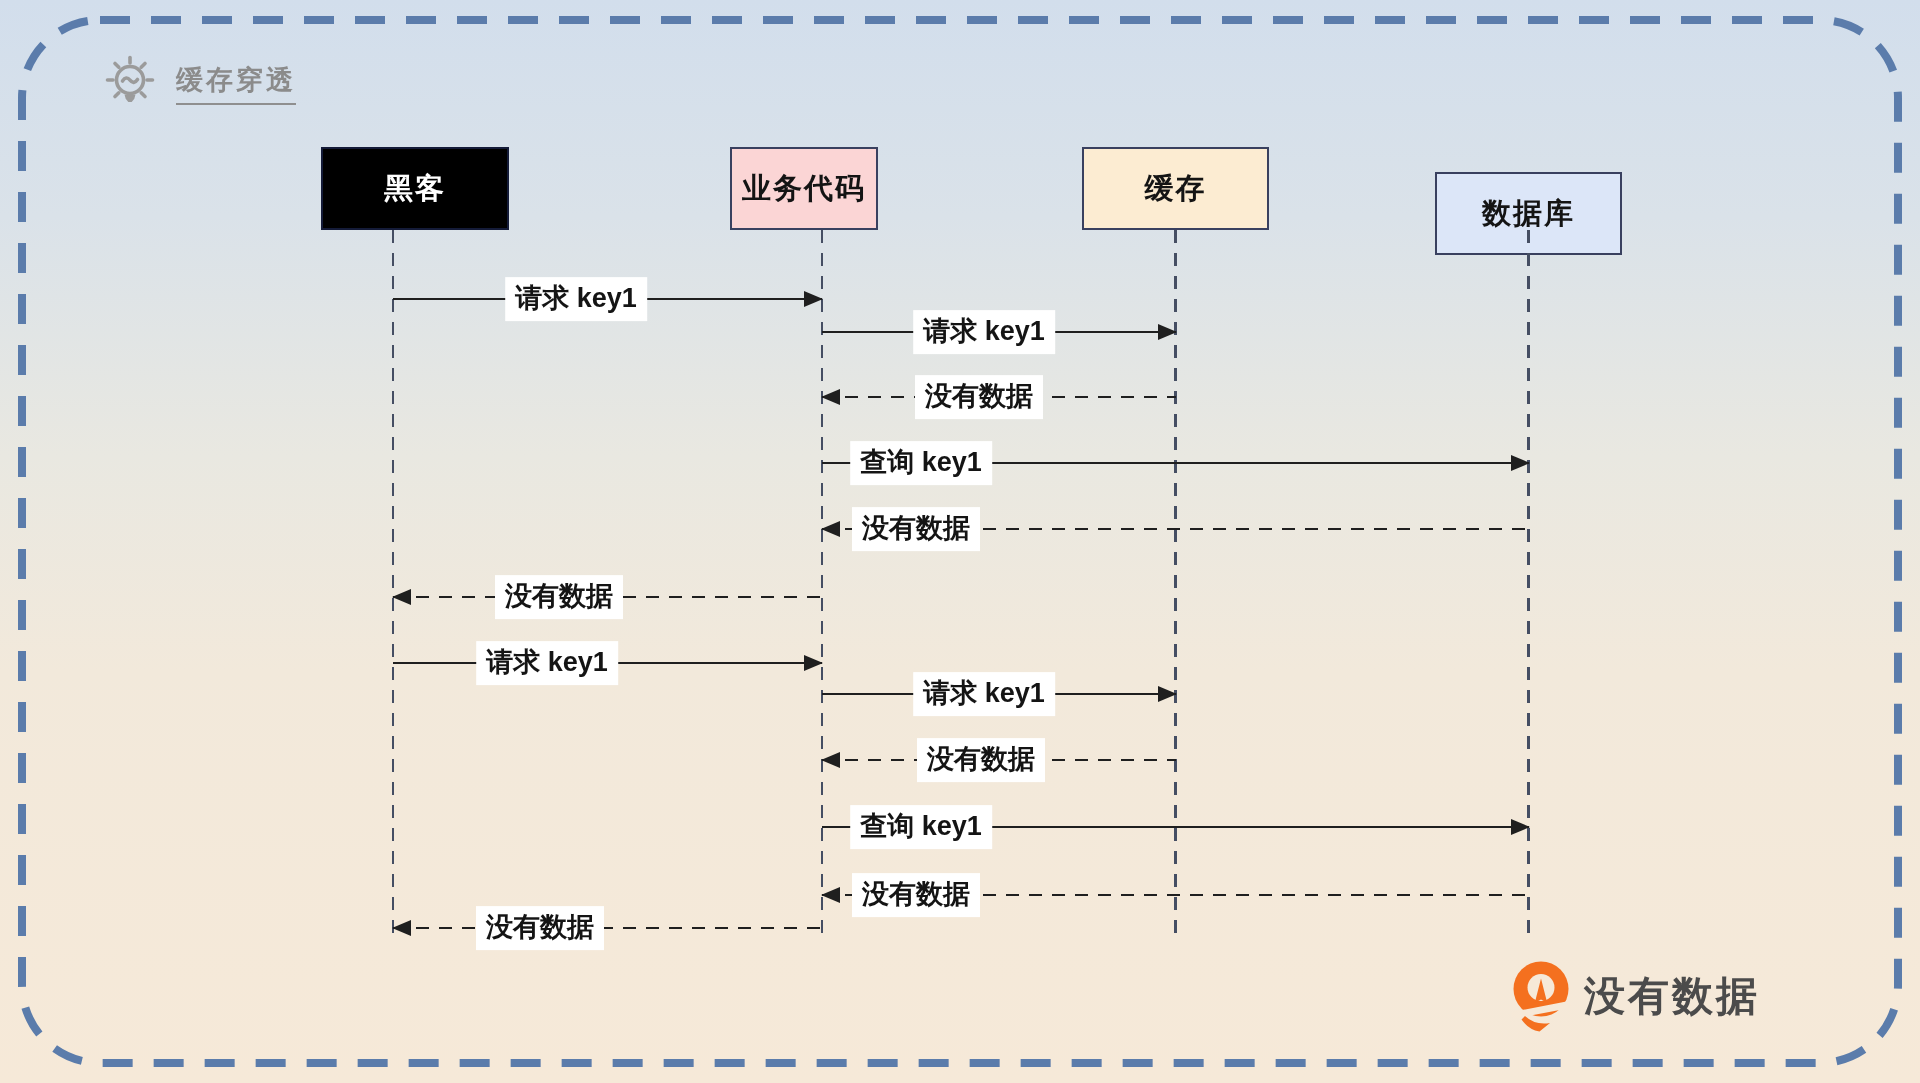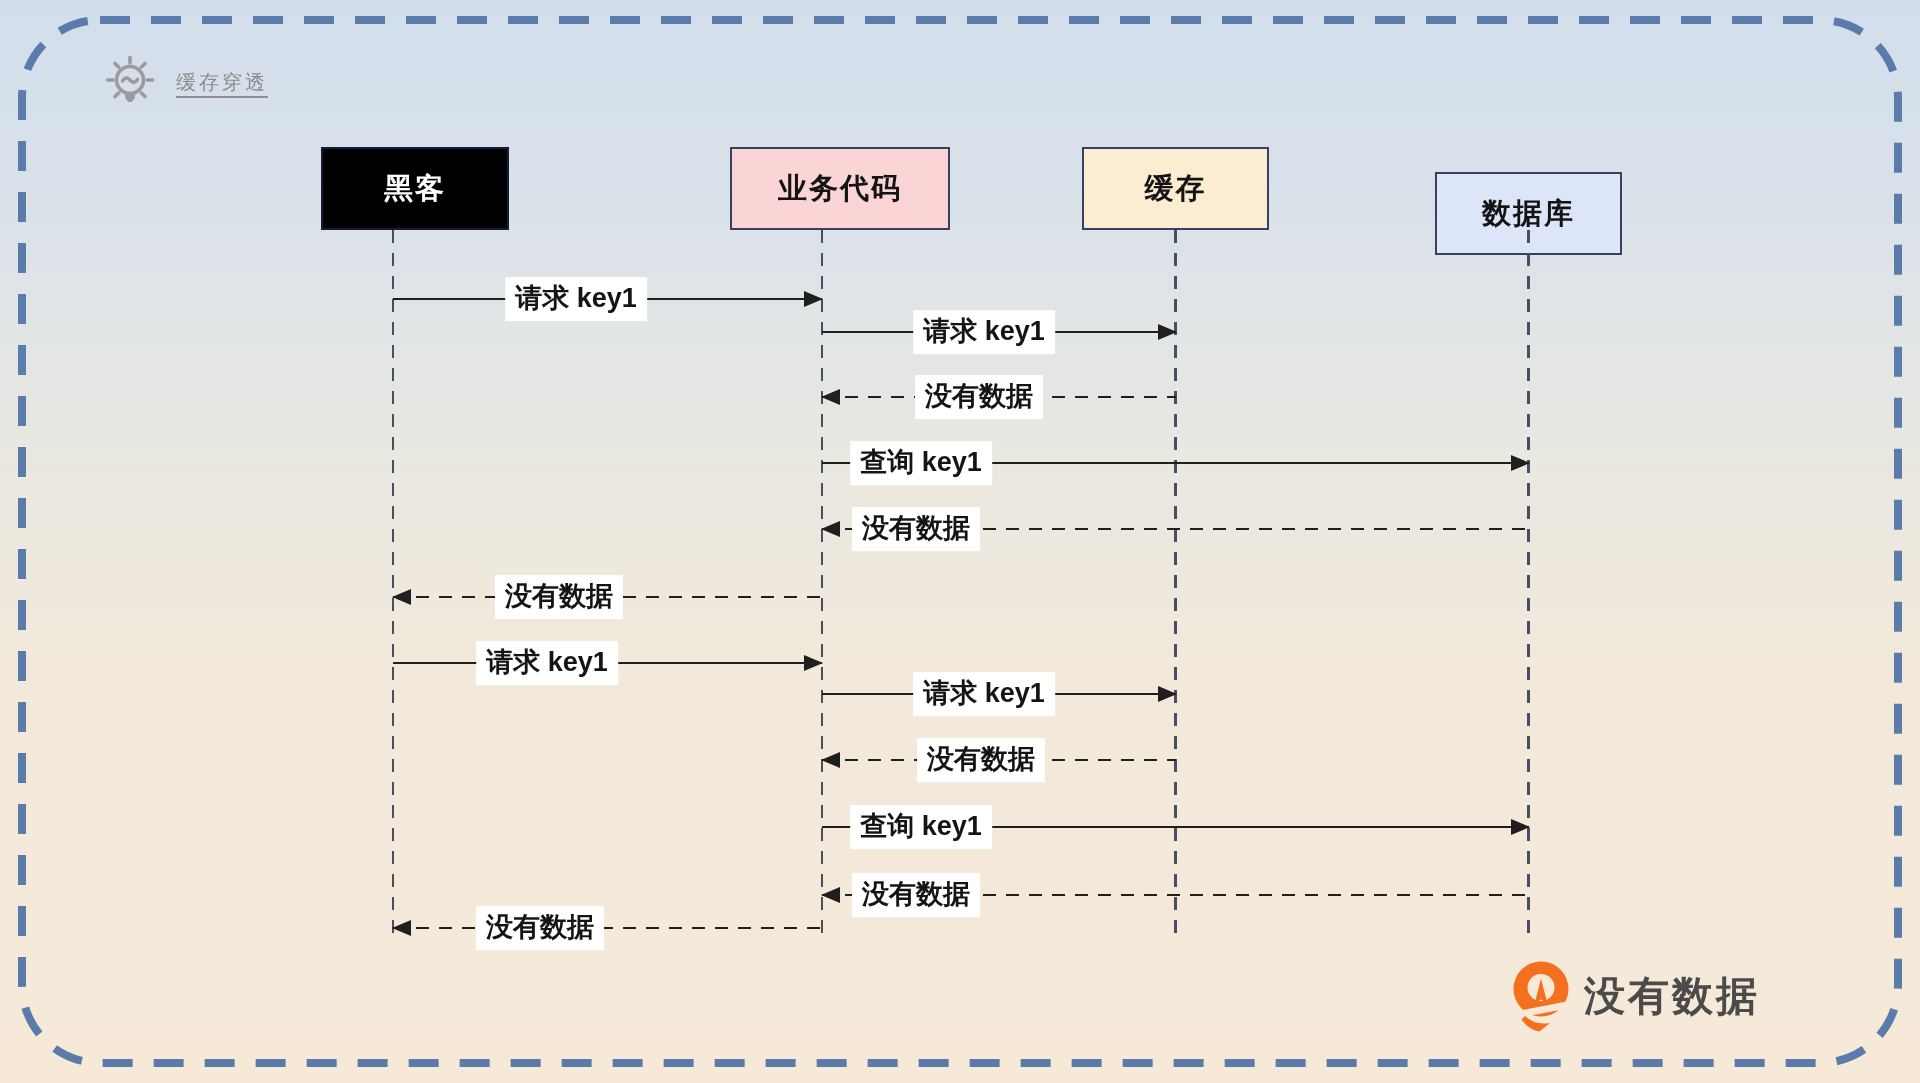--- a/index.html
+++ b/index.html
@@ -8,22 +8,22 @@
     font-family:"Liberation Sans","DejaVu Sans",sans-serif;
   }
   .stage{
     position:relative;width:1920px;height:1083px;
     background:linear-gradient(180deg,#d2deec 0%,#dae2e9 20%,#e9e8e1 42%,#f2e9db 62%,#f6e9d8 100%);
   }
   .frame-svg{position:absolute;left:0;top:0;}
   
   .title-row{position:absolute;left:98px;top:50px;display:flex;align-items:center;gap:14px;}
   .title-text{
-    font-size:20px;color:#8b8b8b;letter-spacing:3px;font-weight:400;
-    border-bottom:2px solid #8f8f8f;
+    font-size:27px;color:#8b8b8b;letter-spacing:3px;font-weight:700;
+    border-bottom:2px solid #8f8f8f;padding-bottom:5px;
   }
   
   .actor-box{
     position:absolute;display:flex;align-items:center;justify-content:center;
     border:2px solid;box-sizing:border-box;
     font-size:29px;font-weight:600;letter-spacing:2px;
   }
   .lifeline{
     position:absolute;width:2.5px;
     background:repeating-linear-gradient(180deg,#454e63 0 13px,transparent 13px 23px);
@@ -66,21 +66,21 @@
       <line x1="9.5" y1="30" x2="15" y2="30"></line>
       <line x1="54.5" y1="30" x2="49" y2="30"></line>
       <line x1="17" y1="46.5" x2="20.8" y2="42.8"></line>
       <line x1="47" y1="46.5" x2="43.2" y2="42.8"></line>
     </svg>
     <span class="title-text">缓存穿透</span>
   </div>
 
   <div id="actors-layer">
       <div class="actor-box" style="left: 299px; top: 147px; width: 188px; height: 83px; background: rgb(0, 0, 0); color: rgb(255, 255, 255); border-color: rgb(20, 27, 56); margin-left: 22px;">黑客</div>
-      <div class="actor-box" style="left: 730px; top: 147px; width: 220px; height: 83px; background: rgb(251, 213, 213); color: rgb(20, 20, 20); border-color: rgb(57, 64, 95);">业务代码</div>
+      <div class="actor-box" style="left: 730px; top: 147px; width: 148px; height: 83px; background: rgb(251, 213, 213); color: rgb(20, 20, 20); border-color: rgb(57, 64, 95);">业务代码</div>
       <div class="actor-box" style="left: 1082px; top: 147px; width: 187px; height: 83px; background: rgb(252, 236, 210); color: rgb(20, 20, 20); border-color: rgb(57, 64, 95); text-align: right;">缓存</div>
       <div class="actor-box" style="left: 1435px; top: 147px; width: 187px; height: 83px; background: rgb(220, 230, 248); color: rgb(20, 20, 20); border-color: rgb(57, 64, 95); margin-top: 25px;">数据库</div>
     </div>
   <div id="lifelines-layer">
       <div class="lifeline" style="left: 391.75px; top: 230px; height: 710px;"></div>
       <div class="lifeline" style="left: 820.75px; top: 230px; height: 710px;"></div>
       <div class="lifeline" style="left: 1174.25px; top: 230px; height: 710px;"></div>
       <div class="lifeline" style="left: 1527.25px; top: 230px; height: 710px;"></div>
     </div>
   <div id="messages-layer">

